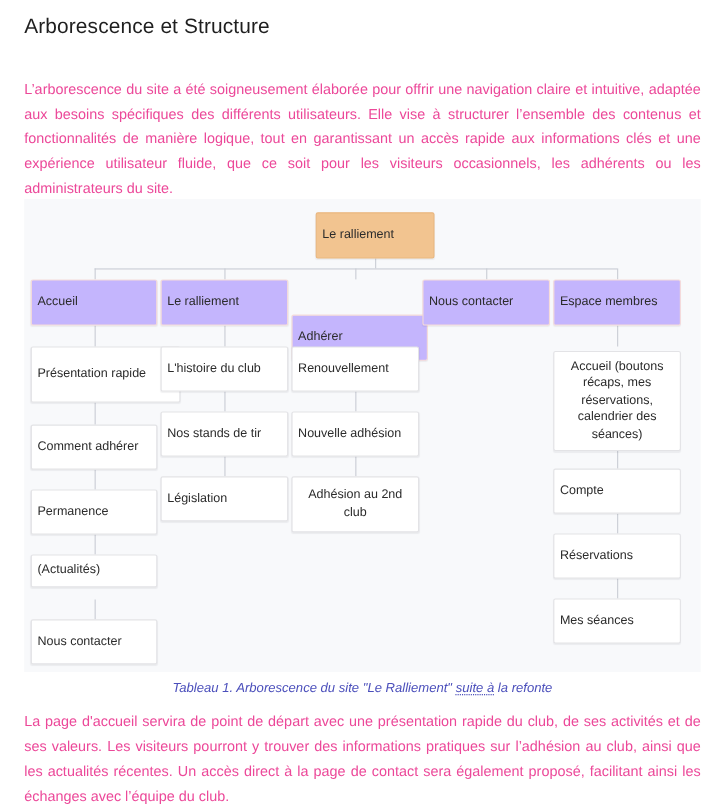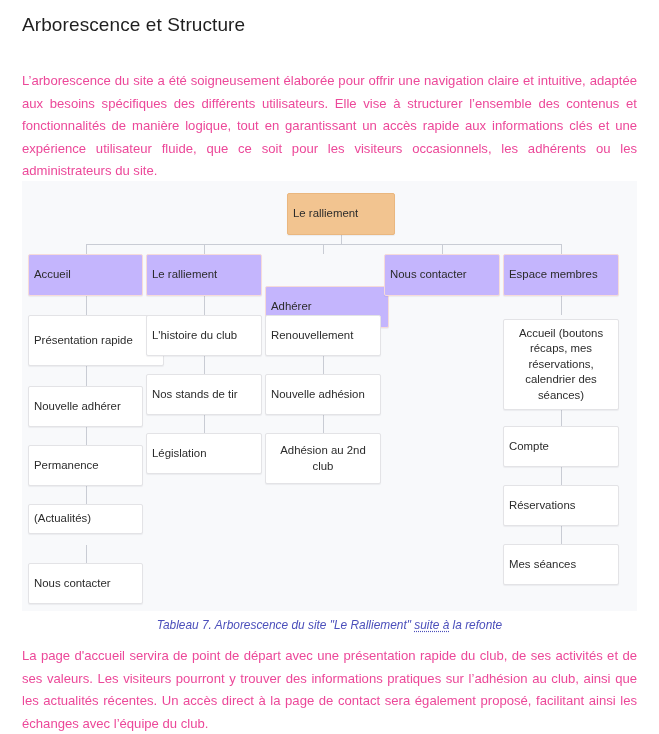--- a/index.html
+++ b/index.html
@@ -132,21 +132,21 @@
       <div class="conn v" style="left: 64px; top: 63px; width: 1px; height: 10px;"></div>
       <div class="node lvl1" style="left: 6px; top: 73px; width: 115px; height: 42px;">
         <span>Accueil</span>
       </div>
       <div class="conn v" style="left: 64px; top: 115px; width: 1px; height: 19px;"></div>
       <div class="node" style="left: 6px; top: 134px; width: 136px; height: 51px;">
         <span>Présentation rapide</span>
       </div>
       <div class="conn v" style="left: 64px; top: 185px; width: 1px; height: 20px;"></div>
       <div class="node" style="left: 6px; top: 205px; width: 115px; height: 41px;">
-        <span>Nouvelle adhérer</span>
+        <span>Comment adhérer</span>
       </div>
       <div class="conn v" style="left: 64px; top: 246px; width: 1px; height: 18px;"></div>
       <div class="node" style="left: 6px; top: 264px; width: 115px; height: 41px;">
         <span>Permanence</span>
       </div>
       <div class="conn v" style="left: 64px; top: 305px; width: 1px; height: 18px;"></div>
       <div class="node" style="left: 6px; top: 323px; width: 115px; height: 30px;">
         <span>(Actualités)</span>
       </div>
       <div class="conn v" style="left: 64px; top: 364px; width: 1px; height: 18px;"></div>
@@ -206,20 +206,20 @@
         <span>Réservations</span>
       </div>
       <div class="conn v" style="left: 539px; top: 345px; width: 1px; height: 18px;"></div>
       <div class="node" style="left: 481px; top: 363px; width: 116px; height: 41px;">
         <span>Mes séances</span>
       </div>
     </div>
 </div>
 
 <div class="caption">
-  <span>Tableau 7. Arborescence du site "Le Ralliement" </span><span class="misspell">suite à</span><span> la refonte</span>
+  <span>Tableau 1. Arborescence du site "Le Ralliement" </span><span class="misspell">suite à</span><span> la refonte</span>
 </div>
 
 <div class="par-outro-wrap">
   <div class="doc">
     <p class="body-par">La page d'accueil servira de point de départ avec une présentation rapide du club, de ses activités et de ses valeurs. Les visiteurs pourront y trouver des informations pratiques sur l’adhésion au club, ainsi que les actualités récentes. Un accès direct à la page de contact sera également proposé, facilitant ainsi les échanges avec l’équipe du club.</p>
   </div>
 </div>
 
 </body></html>

